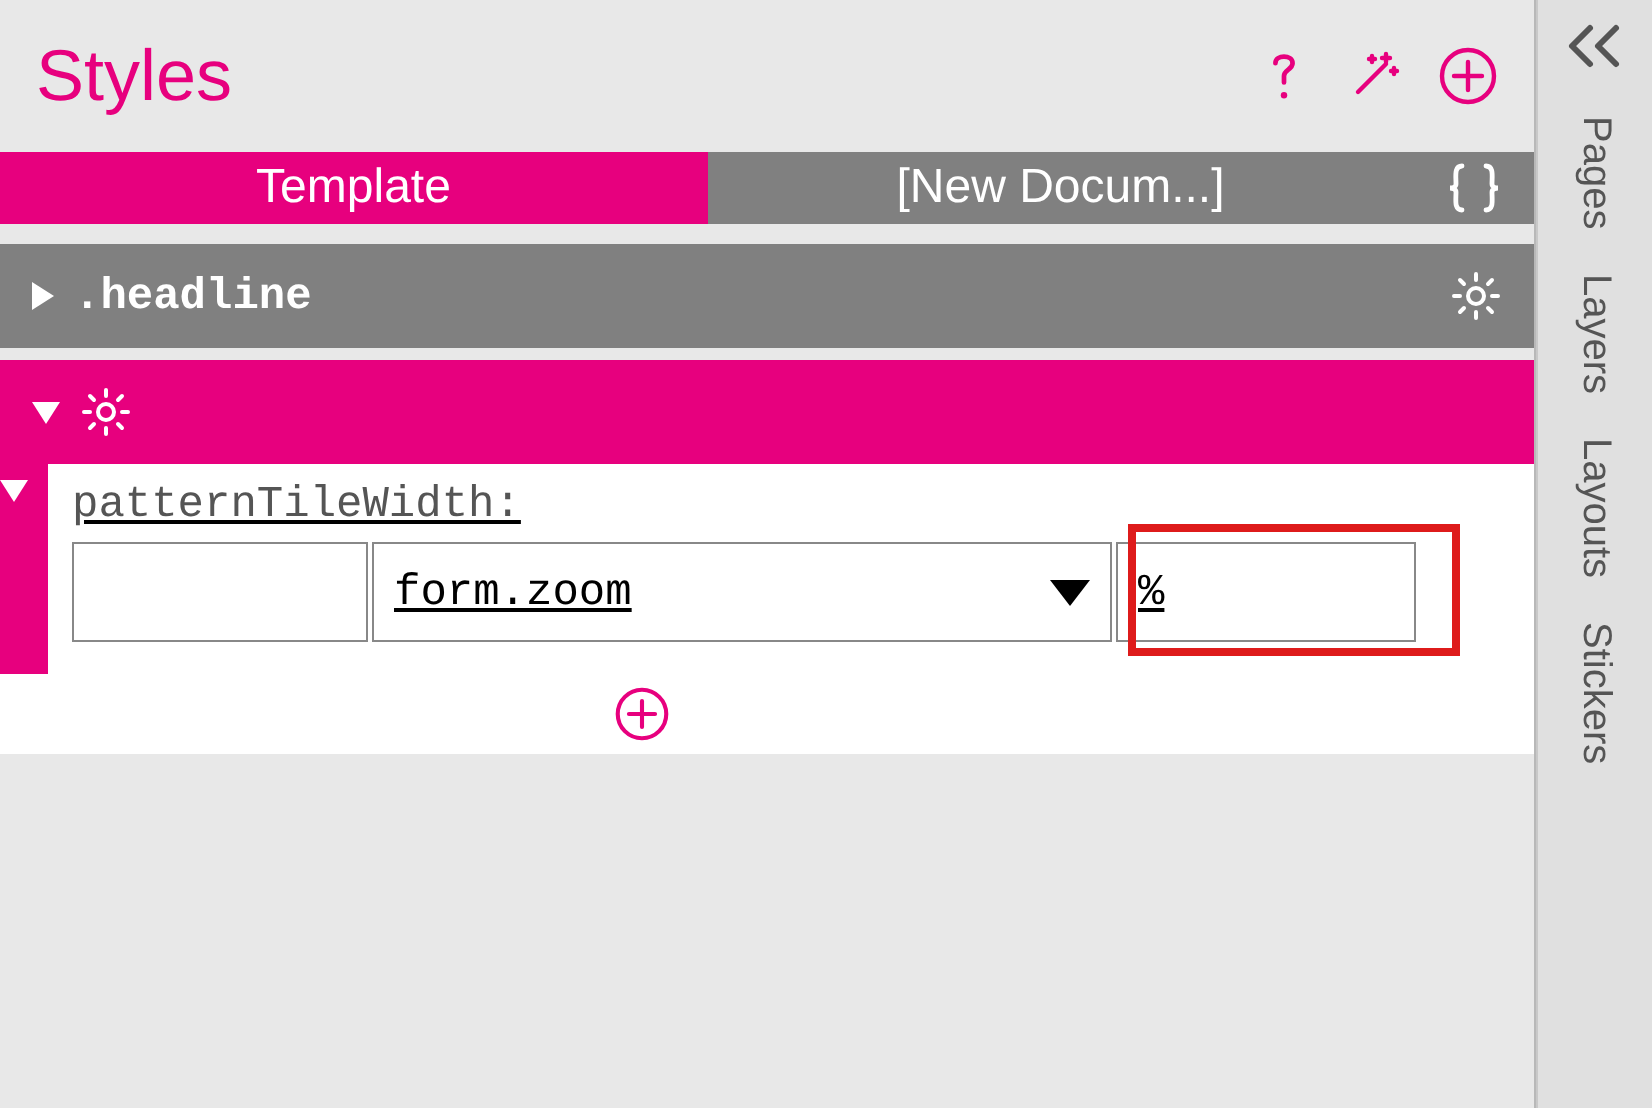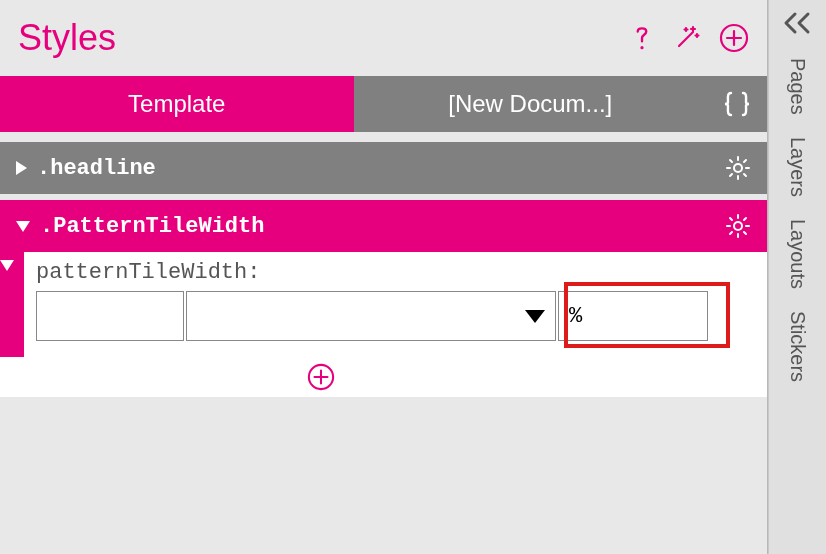--- a/index.html
+++ b/index.html
@@ -7,38 +7,38 @@
   body { background: #e8e8e8; display: flex; }
 
   .main { flex: 1; display: flex; flex-direction: column; border-right: 1px solid #b8b8b8; }
   .side { width: 58px; background: #e0e0e0; display: flex; flex-direction: column; align-items: center; border-left: 1px solid #c8c8c8; }
 
   .header { height: 76px; display: flex; align-items: center; padding: 0 18px; background: #e8e8e8; }
   .header-title { font-size: 36px; font-weight: 400; color: #e7007e; flex: 1; }
   .header-icons { display: flex; gap: 18px; align-items: center; }
   .header-icons .icon { color: #e7007e; }
 
-  .tabs { display: flex; height: 56px; }
+  .tabs { display: flex; height: 36px; }
   .tab { flex: 1; display: flex; align-items: center; justify-content: center; font-size: 24px; color: #fff; }
   .tab.active { background: #e7007e; }
   .tab.inactive { background: #808080; }
   .tab.braces { flex: 0 0 60px; background: #808080; }
   .tab.braces svg { color: #fff; }
 
   .style-row { height: 56px; display: flex; align-items: center; padding: 0 16px; font-family: "Courier New", monospace; font-size: 22px; color: #fff; font-weight: bold; }
   .style-row.gray { background: #808080; border-top: 2px solid #e8e8e8; border-bottom: 2px solid #e8e8e8; }
   .style-row.pink { background: #e7007e; border-top: 4px solid #e8e8e8; }
   .row-label { flex: 1; }
   .tri { margin-right: 10px; display: inline-block; }
   .tri-right { width: 0; height: 0; border-top: 7px solid transparent; border-bottom: 7px solid transparent; border-left: 11px solid #fff; }
   .tri-down { width: 0; height: 0; border-left: 7px solid transparent; border-right: 7px solid transparent; border-top: 11px solid #fff; }
 
   .gap { height: 8px; background: #e8e8e8; }
 
-  .prop-block { display: flex; background: #fff; }
+  .prop-block { display: flex; background: #fff; text-decoration: underline; }
   .prop-handle { width: 24px; background: #e7007e; display: flex; align-items: flex-start; justify-content: center; padding-top: 8px; }
   .prop-body { flex: 1; padding: 8px 12px 16px 12px; position: relative; }
   .prop-name { font-family: "Courier New", monospace; font-size: 22px; color: #555; margin-bottom: 6px; }
   .prop-inputs { display: flex; gap: 2px; }
   .prop-inputs input, .prop-inputs .select-wrap { height: 50px; border: 1px solid #888; background: #fff; font-family: "Courier New", monospace; font-size: 22px; padding: 0 10px; }
   .prop-inputs input { outline: none; }
   .select-wrap { display: flex; align-items: center; position: relative; }
   .select-wrap .caret { position: absolute; right: 10px; width: 0; height: 0; border-left: 10px solid transparent; border-right: 10px solid transparent; border-top: 13px solid #000; }
   .input-a { width: 148px; }
   .select-wrap { width: 370px; }
@@ -110,38 +110,38 @@
       <svg width="26" height="26" viewBox="0 0 26 26" fill="none" stroke="#fff" stroke-width="2">
         <circle cx="13" cy="13" r="4"></circle>
         <path d="M13 2 L13 5 M13 21 L13 24 M2 13 L5 13 M21 13 L24 13 M5 5 L7 7 M19 19 L21 21 M21 5 L19 7 M7 19 L5 21" stroke-linecap="round"></path>
       </svg>
     </span>
   </div>
 
 
   <div class="style-row pink">
     <span class="tri tri-down"></span>
-    <span class="row-label">.PatternTileWidth</span>
     <span>
       <svg width="26" height="26" viewBox="0 0 26 26" fill="none" stroke="#fff" stroke-width="2">
         <circle cx="13" cy="13" r="4"></circle>
         <path d="M13 2 L13 5 M13 21 L13 24 M2 13 L5 13 M21 13 L24 13 M5 5 L7 7 M19 19 L21 21 M21 5 L19 7 M7 19 L5 21" stroke-linecap="round"></path>
       </svg>
     </span>
   </div>
 
   <div class="prop-block">
     <div class="prop-handle">
       <span class="tri tri-down"></span>
     </div>
     <div class="prop-body">
       <div class="prop-name">patternTileWidth:</div>
       <div class="prop-inputs">
         <input class="input-a" value="" style="">
         <div class="select-wrap">
+          <span>form.zoom</span>
           <span class="caret"></span>
         </div>
         <input class="input-c" value="%" style="">
       </div>
       <div class="highlight-box" style="left:540px; top:30px; width:166px; height:66px;"></div>
     </div>
   </div>
 
   <div class="add-row">
     <span class="icon">

